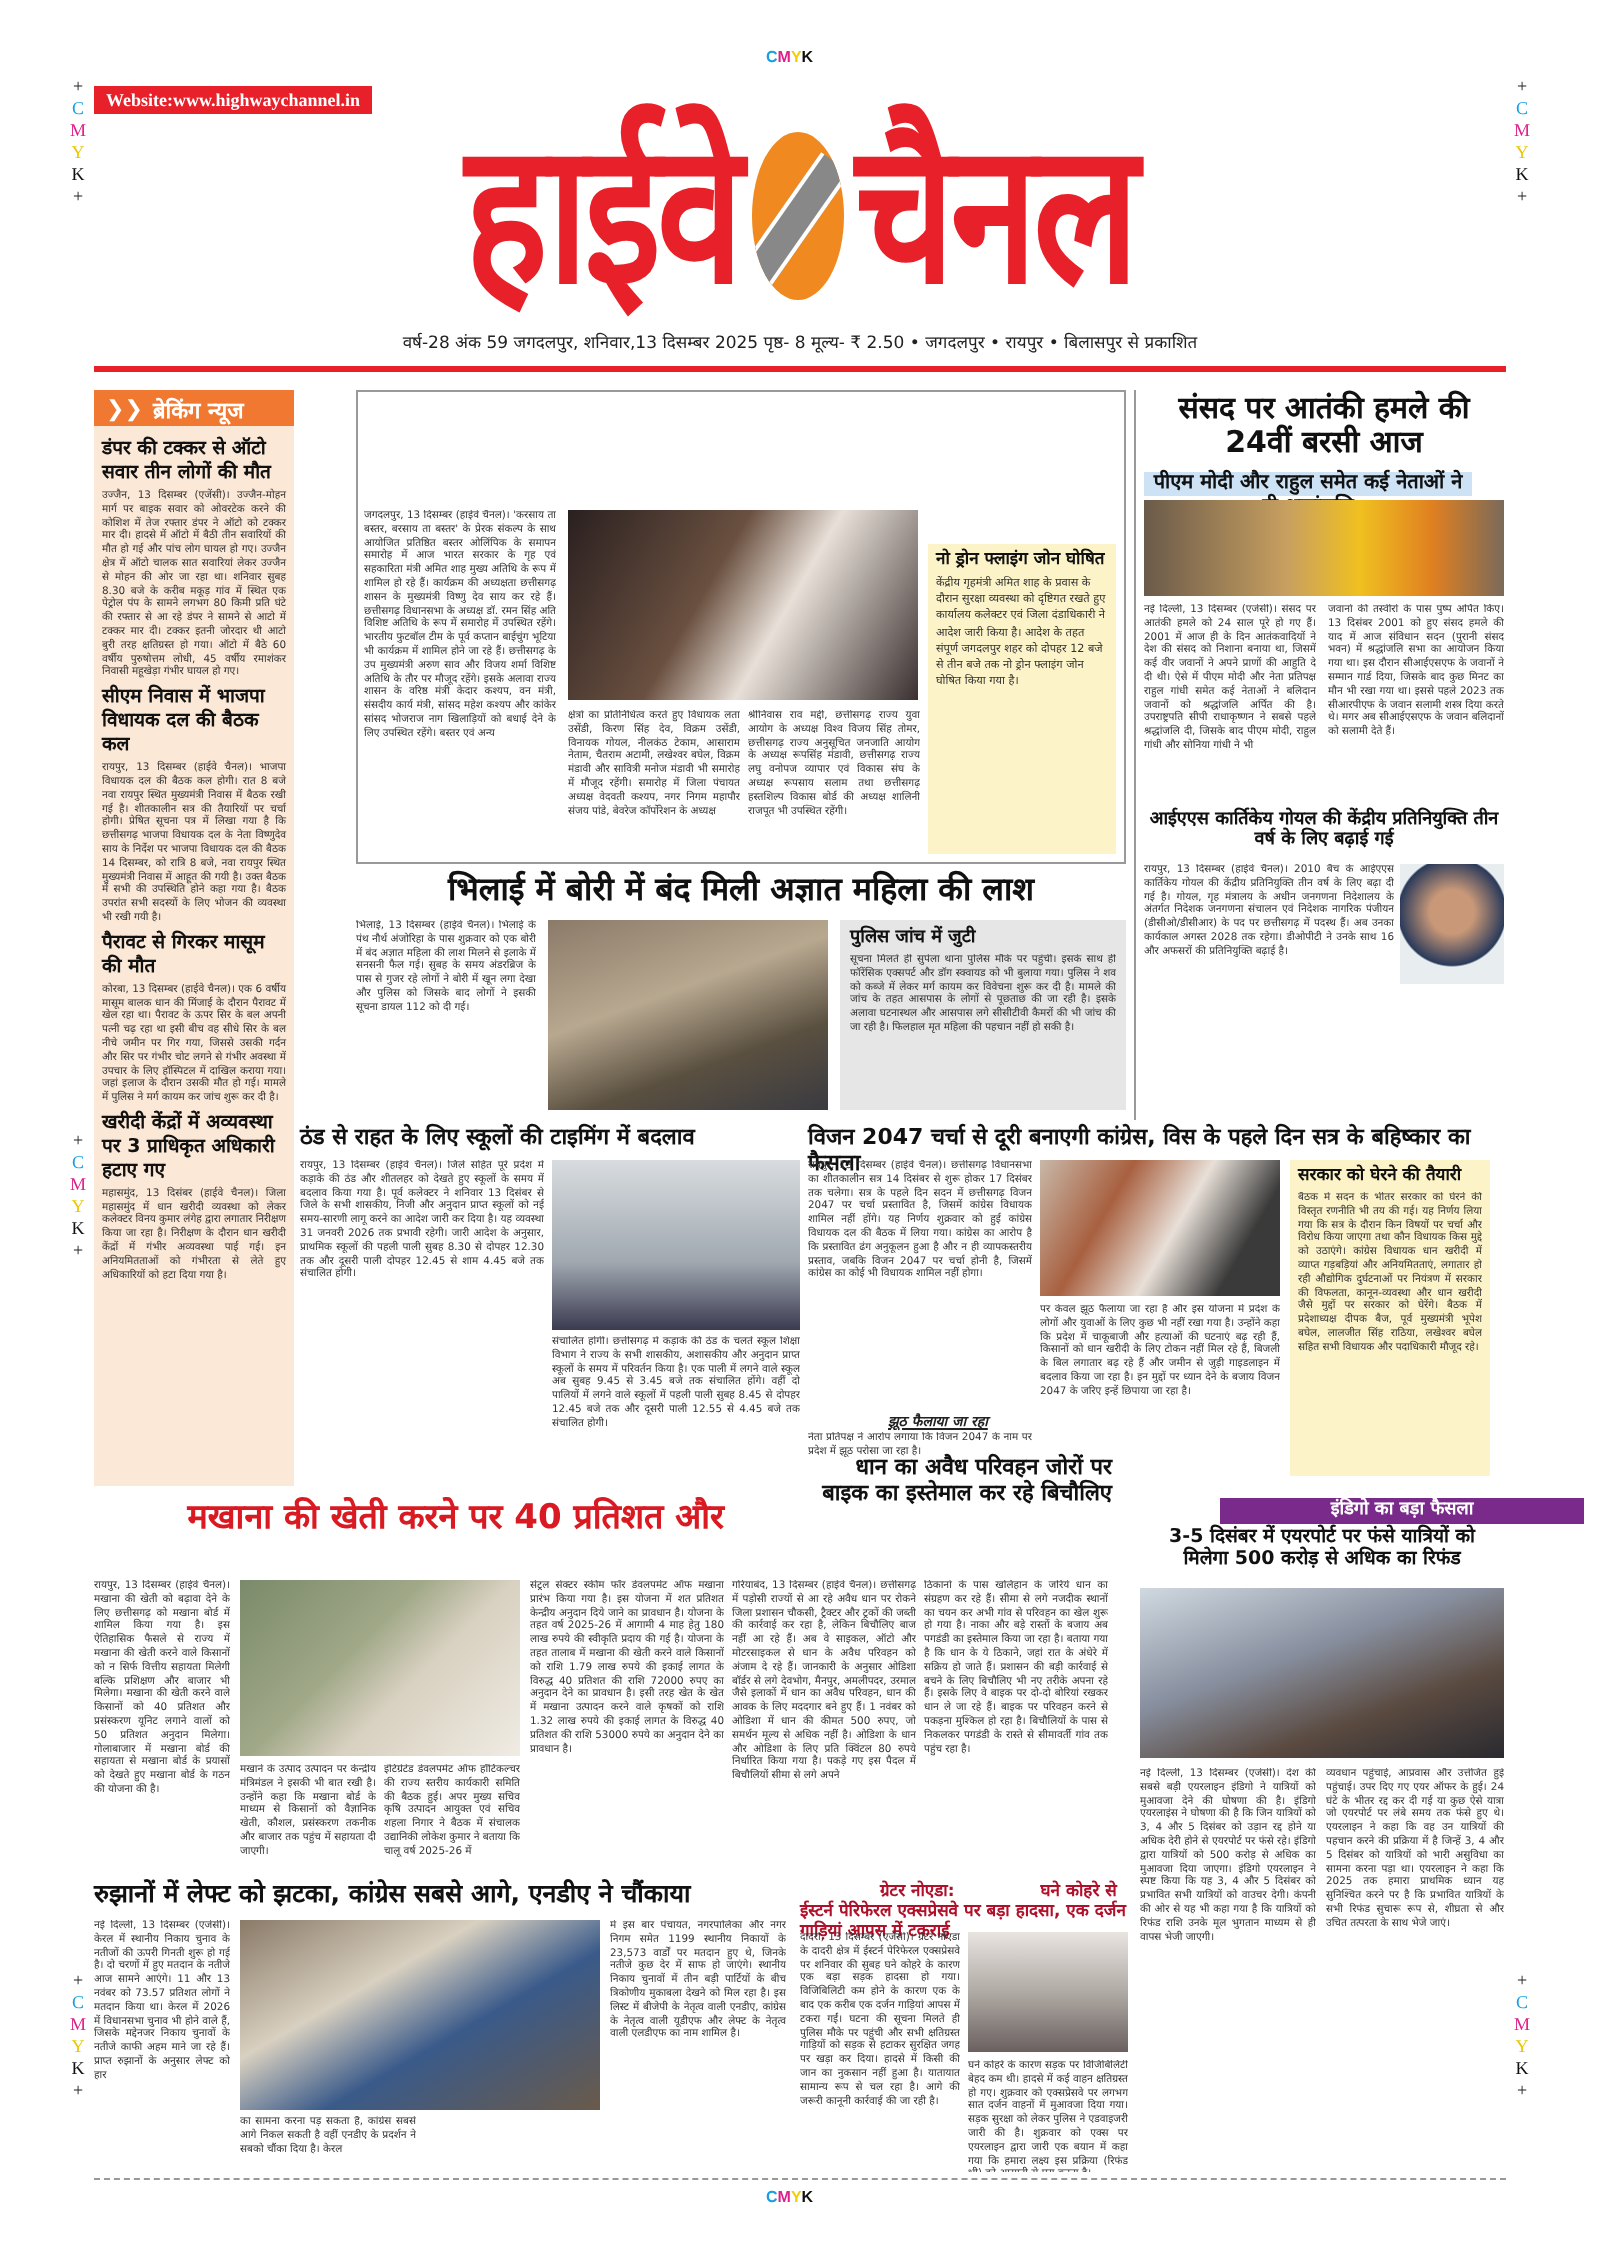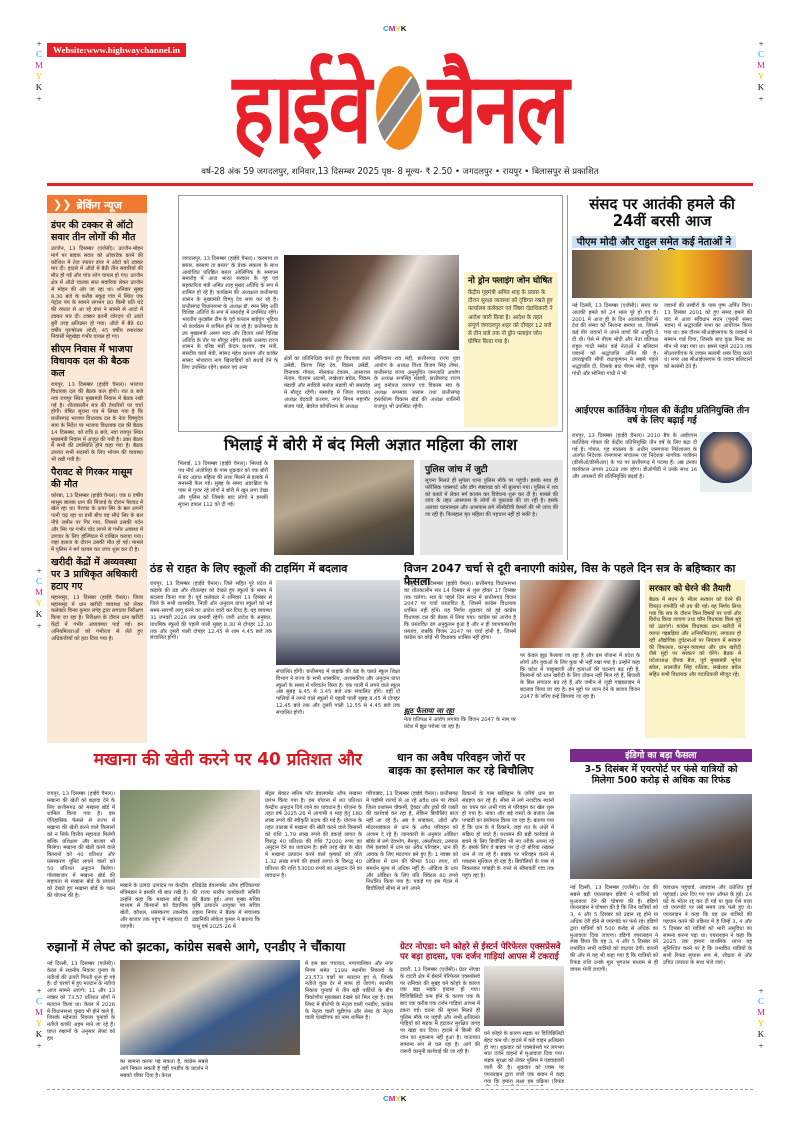--- a/index.html
+++ b/index.html
@@ -22,27 +22,27 @@
   .bn-col h4 { font-size: 9.5px; line-height: 12px; font-weight: bold; color: #111; margin: 3px 0 2px; }
   .bn-col p { font-size: 5.2px; line-height: 6.8px; color: #333; text-align: justify; }
   .vrule { width: 1px; background: #999; }
   .headline { font-weight: bold; color: #111; line-height: 1.15; }
   .body-text { font-size: 5.2px; line-height: 6.8px; color: #333; text-align: justify; overflow: hidden; }
   .photo { background: linear-gradient(135deg, #7a6a5a, #c8b8a0 50%, #5a4a3a); overflow: hidden; }
   .sidebar-yellow { background: #fdf3c8; padding: 3px 4px; }
   .sidebar-yellow h5 { font-size: 8.5px; font-weight: bold; color: #111; line-height: 11px; margin-bottom: 2px; }
   .sidebar-grey { background: #e6e6e6; padding: 3px 5px; }
   .sidebar-grey h5 { font-size: 9px; font-weight: bold; color: #111; line-height: 12px; margin-bottom: 2px; }
-  .purple-bar { background: #7a2a8a; color: #fff; text-align: center; font-size: 9px; font-weight: bold; }
+  .purple-bar { background: #7a2a8a; color: #fff; text-align: center; font-size: 9px; font-weight: bold; margin-left: 40px; }
   .blue-bar { background: #cde3f5; color: #111; text-align: center; font-size: 8px; font-weight: bold; }
   .dashes { left: 47px; top: 1089px; width: 706px; border-top: 1px dashed #999; }
   .cmyk-bottom { left: 383px; top: 1094px; font-size: 8px; font-weight: bold; font-family: "Liberation Sans", sans-serif; }
   .cmyk-bottom .c { color: #1aa0e0; } .cmyk-bottom .m { color: #e0208a; } .cmyk-bottom .y { color: #f0d000; } .cmyk-bottom .k { color: #111; }
   .red { color: #d91a22; }
-  .crim { color: #b0102a; }
+  .crim { color: #b0102a; margin-left: 40px; }
 </style>
 </head>
 <body>
 
 <div class="abs cmyk-top">
   <span class="c">C</span><span class="m">M</span><span class="y">Y</span><span class="k">K</span>
 </div>
 <div class="abs regmark" style="left:33px;top:38px;">
   <div>+</div>
   <div class="c">C</div>
@@ -165,21 +165,21 @@
 
 <div class="abs headline red" style="left:47px;top:750px;width:315px;text-align:right;font-size:17px;">
   <div>मखाना की खेती करने पर 40 प्रतिशत और</div>
 </div>
 <div class="abs body-text" style="left:47px;top:790px;width:68px;height:140px;">रायपुर, 13 दिसम्बर (हाईवे चैनल)। मखाना की खेती को बढ़ावा देने के लिए छत्तीसगढ़ को मखाना बोर्ड में शामिल किया गया है। इस ऐतिहासिक फैसले से राज्य में मखाना की खेती करने वाले किसानों को न सिर्फ वित्तीय सहायता मिलेगी बल्कि प्रशिक्षण और बाजार भी मिलेगा। मखाना की खेती करने वाले किसानों को 40 प्रतिशत और प्रसंस्करण यूनिट लगाने वालों को 50 प्रतिशत अनुदान मिलेगा। गोलाबाजार में मखाना बोर्ड की सहायता से मखाना बोर्ड के प्रयासों को देखते हुए मखाना बोर्ड के गठन की योजना की है।</div>
 <div class="abs photo" style="left:120px;top:790px;width:140px;height:88px;background:linear-gradient(135deg,#7a8a6a,#a0a888 40%,#d8d0c0 60%,#f0ece4);"></div>
 <div class="abs body-text" style="left:120px;top:882px;width:68px;height:48px;">मखाने के उत्पाद उत्पादन पर केन्द्रीय मंत्रिमंडल ने इसकी भी बात रखी है। उन्होंने कहा कि मखाना बोर्ड के माध्यम से किसानों को वैज्ञानिक खेती, कौशल, प्रसंस्करण तकनीक और बाजार तक पहुंच में सहायता दी जाएगी।</div>
 <div class="abs body-text" style="left:192px;top:882px;width:68px;height:48px;">इंटिग्रेटेड डेवलपमेंट ऑफ हॉर्टिकल्चर की राज्य स्तरीय कार्यकारी समिति की बैठक हुई। अपर मुख्य सचिव कृषि उत्पादन आयुक्त एवं सचिव शहला निगार ने बैठक में संचालक उद्यानिकी लोकेश कुमार ने बताया कि चालू वर्ष 2025-26 में</div>
 <div class="abs body-text" style="left:265px;top:790px;width:97px;height:140px;">सेंट्रल सेक्टर स्कीम फॉर डेवलपमेंट ऑफ मखाना प्रारंभ किया गया है। इस योजना में शत प्रतिशत केन्द्रीय अनुदान दिये जाने का प्रावधान है। योजना के तहत वर्ष 2025-26 में आगामी 4 माह हेतु 180 लाख रुपये की स्वीकृति प्रदाय की गई है। योजना के तहत तालाब में मखाना की खेती करने वाले किसानों को राशि 1.79 लाख रुपये की इकाई लागत के विरुद्ध 40 प्रतिशत की राशि 72000 रुपए का अनुदान देने का प्रावधान है। इसी तरह खेत के खेत में मखाना उत्पादन करने वाले कृषकों को राशि 1.32 लाख रुपये की इकाई लागत के विरुद्ध 40 प्रतिशत की राशि 53000 रुपये का अनुदान देने का प्रावधान है।</div>
 
-<div class="abs headline" style="left:366px;top:752px;width:190px;text-align:center;font-size:11px;">
+<div class="abs headline" style="left:366px;top:728px;width:190px;text-align:right;font-size:11px;">
   <div>धान का अवैध परिवहन जोरों पर</div>
   <div>बाइक का इस्तेमाल कर रहे बिचौलिए</div>
 </div>
 <div class="abs body-text" style="left:366px;top:790px;width:92px;height:140px;">गरियाबंद, 13 दिसम्बर (हाईवे चैनल)। छत्तीसगढ़ में पड़ोसी राज्यों से आ रहे अवैध धान पर रोकने जिला प्रशासन चौकसी, ट्रैक्टर और ट्रकों की जब्ती की कार्रवाई कर रहा है, लेकिन बिचौलिए बाज नहीं आ रहे हैं। अब वे साइकल, ऑटो और मोटरसाइकल से धान के अवैध परिवहन को अंजाम दे रहे हैं। जानकारी के अनुसार ओडिशा बॉर्डर से लगे देवभोग, मैनपुर, अमलीपदर, उरमाल जैसे इलाकों में धान का अवैध परिवहन, धान की आवक के लिए मददगार बने हुए हैं। 1 नवंबर को ओडिशा में धान की कीमत 500 रुपए, जो समर्थन मूल्य से अधिक नहीं है। ओडिशा के धान और ओडिशा के लिए प्रति क्विंटल 80 रुपये निर्धारित किया गया है। पकड़े गए इस पैदल में बिचौलियों सीमा से लगे अपने</div>
 <div class="abs body-text" style="left:462px;top:790px;width:92px;height:140px;">ठिकानों के पास खलिहान के जरिये धान का संग्रहण कर रहे हैं। सीमा से लगे नजदीक स्थानों का चयन कर अभी गांव से परिवहन का खेल शुरू हो गया है। नाका और बड़े रास्तों के बजाय अब पगडंडी का इस्तेमाल किया जा रहा है। बताया गया है कि धान के ये ठिकाने, जहां रात के अंधेरे में सक्रिय हो जाते हैं। प्रशासन की बड़ी कार्रवाई से बचने के लिए बिचौलिए भी नए तरीके अपना रहे हैं। इसके लिए वे बाइक पर दो-दो बोरियां रखकर धान ले जा रहे हैं। बाइक पर परिवहन करने से पकड़ना मुश्किल हो रहा है। बिचौलियों के पास से निकलकर पगडंडी के रास्ते से सीमावर्ती गांव तक पहुंच रहा है।</div>
 
 <div class="abs purple-bar" style="left:570px;top:749px;width:182px;height:13px;line-height:13px;">इंडिगो का बड़ा फैसला</div>
 <div class="abs headline" style="left:570px;top:764px;width:182px;text-align:center;font-size:9.5px;">
   <div>3-5 दिसंबर में एयरपोर्ट पर फंसे यात्रियों को</div>
   <div>मिलेगा 500 करोड़ से अधिक का रिफंड</div>

